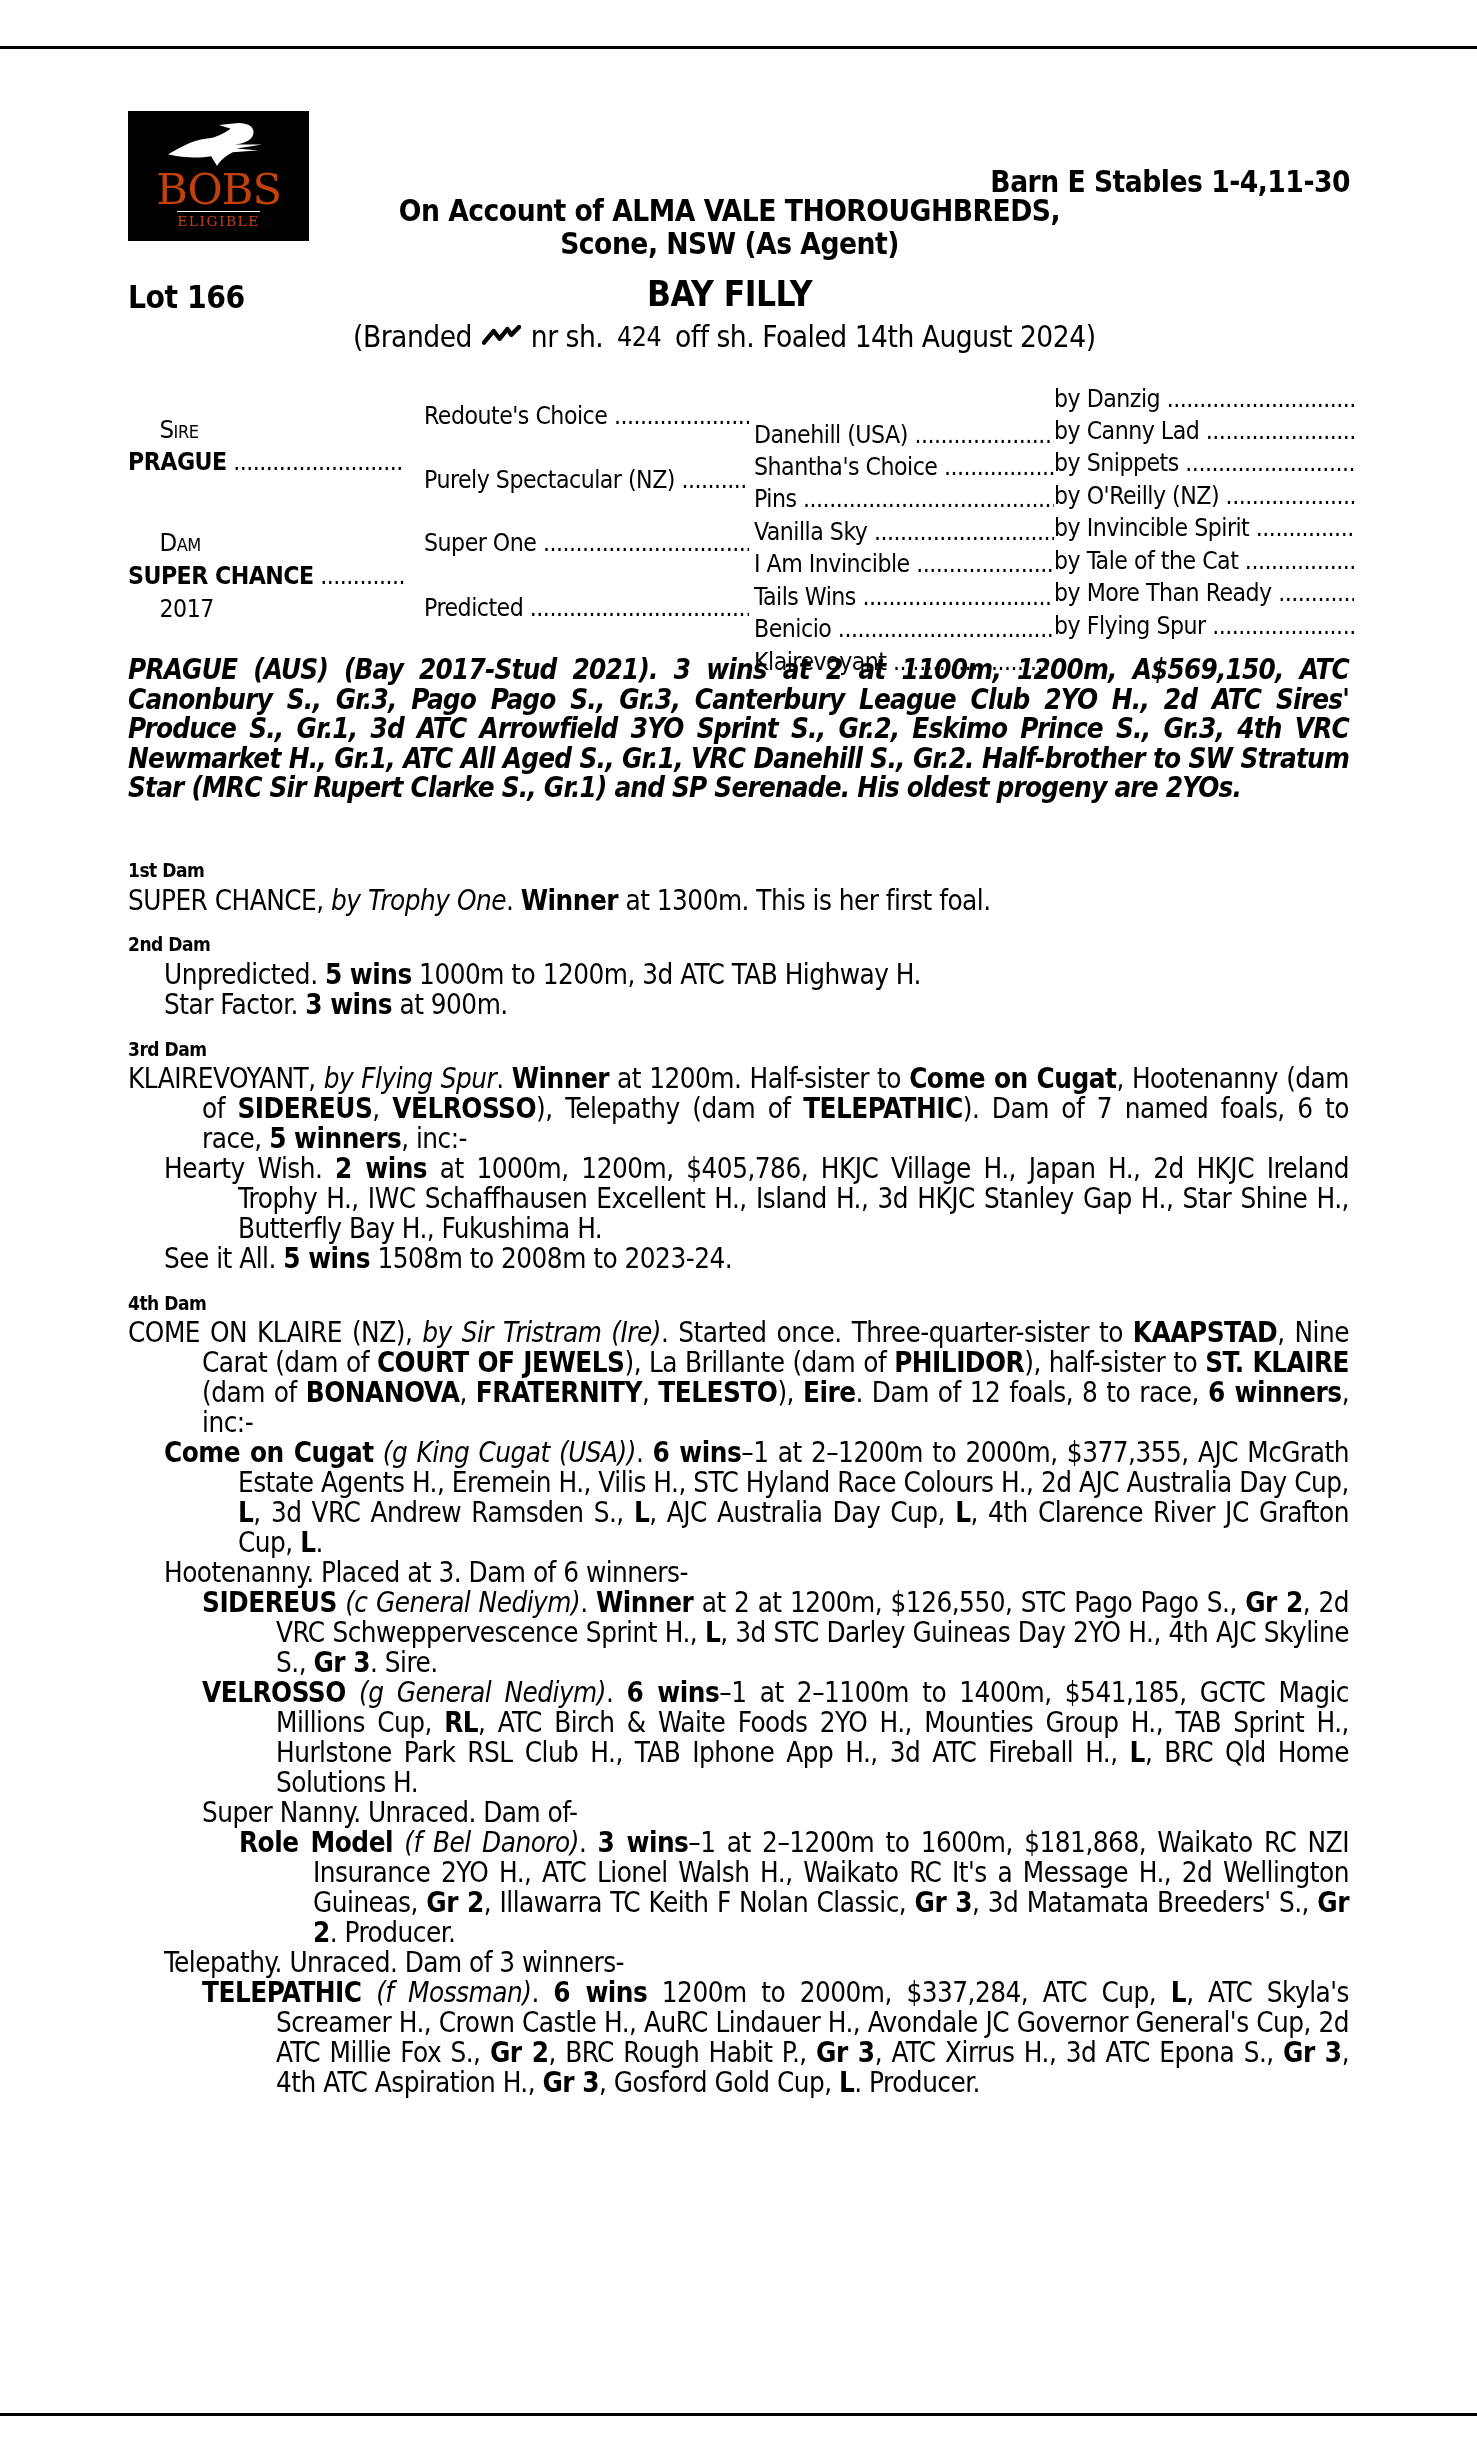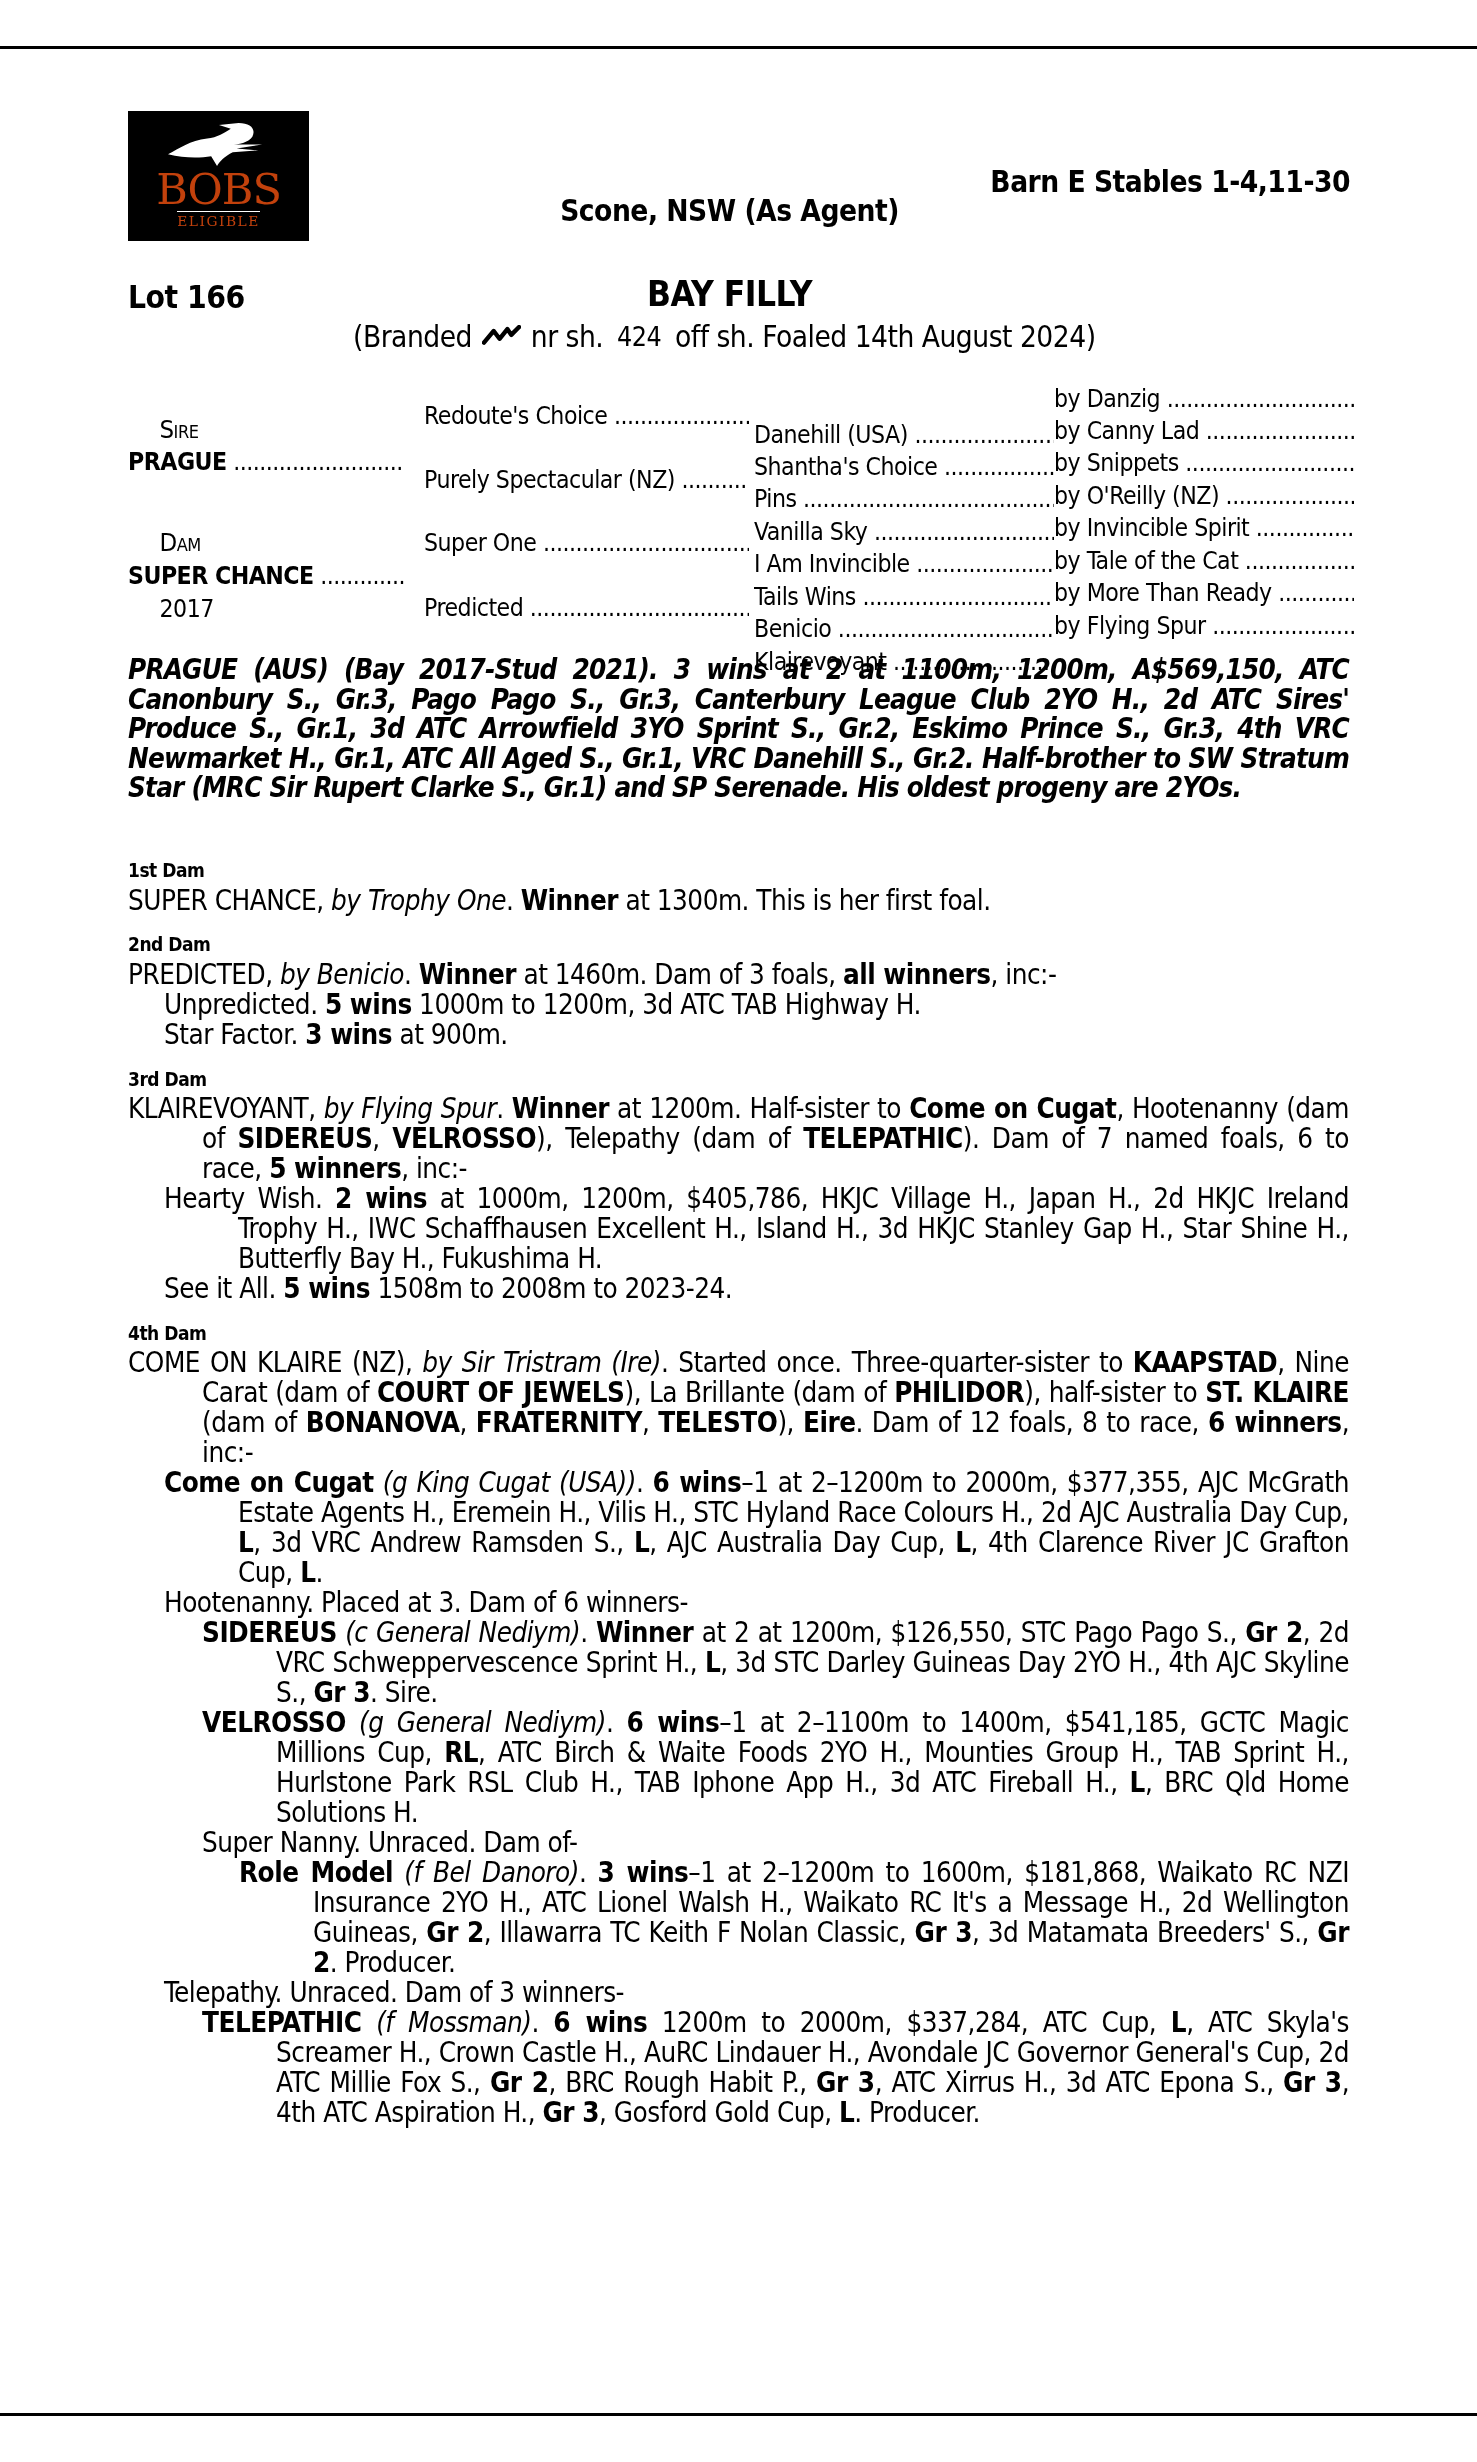--- a/index.html
+++ b/index.html
@@ -97,20 +97,21 @@
 <div class="logo">
   <svg width="118" height="51" viewBox="0 0 120 52">
     <path d="M8 36 C20 30, 30 22, 48 20 C58 19, 66 14, 72 10 L60 6 L80 4 C92 4, 98 10, 94 18 C90 24, 80 26, 72 26 L104 26 L78 30 L100 32 L74 34 C66 38, 60 44, 58 48 L52 38 C40 40, 24 40, 8 36 Z" fill="#fff"></path>
   </svg>
   <div class="bobs">BOBS</div>
   <div class="elig">ELIGIBLE</div>
 </div>
 
 <div class="barn">Barn E Stables 1-4,11-30</div>
 <div class="vendor">
+  <div>On Account of ALMA VALE THOROUGHBREDS,</div>
   <div>Scone, NSW (As Agent)</div>
 </div>
 <div class="lot">Lot 166</div>
 <div class="horse-title">BAY FILLY</div>
 
 <div class="brand-line">
   <span>(Branded</span>
   <span class="mark">
     <svg width="39" height="21.7" viewBox="0 0 40 22">
         <path d="M2 18 L12 6 L18 14 L26 4 L30 10 L38 2" stroke="#000" stroke-width="4.5" fill="none" stroke-linecap="round" stroke-linejoin="round"></path>
@@ -162,23 +163,20 @@
   <div>
     <div class="sec-h">1st Dam</div>
     <p class="para hang0">
       <span>SUPER CHANCE,</span> <span class="i">by Trophy One</span>. <span class="b">Winner</span> <span>at 1300m. This is her first foal.</span>
     </p>
   </div>
   <div class="gap"></div>
 
   <div>
     <div class="sec-h">2nd Dam</div>
-    <p class="para hang0">
-      <span>PREDICTED,</span> <span class="i">by Benicio</span>. <span class="b">Winner</span> <span>at 1460m. Dam of 3 foals,</span> <span class="b">all winners</span><span>, inc:-</span>
-    </p>
     <p class="para hang1">
       <span>Unpredicted.</span> <span class="b">5 wins</span> <span>1000m to 1200m, 3d ATC TAB Highway H.</span>
     </p>
     <p class="para hang1">
       <span>Star Factor.</span> <span class="b">3 wins</span> <span>at 900m.</span>
     </p>
   </div>
   <div class="gap"></div>
 
   <div>

